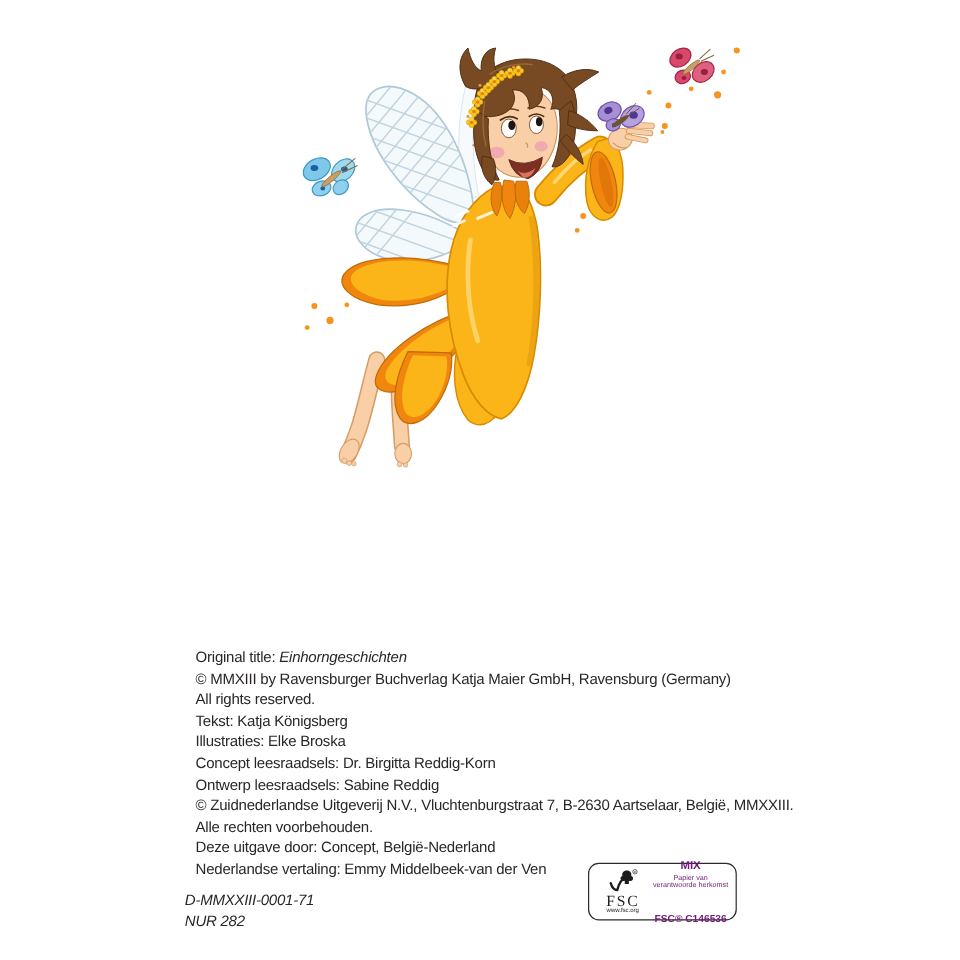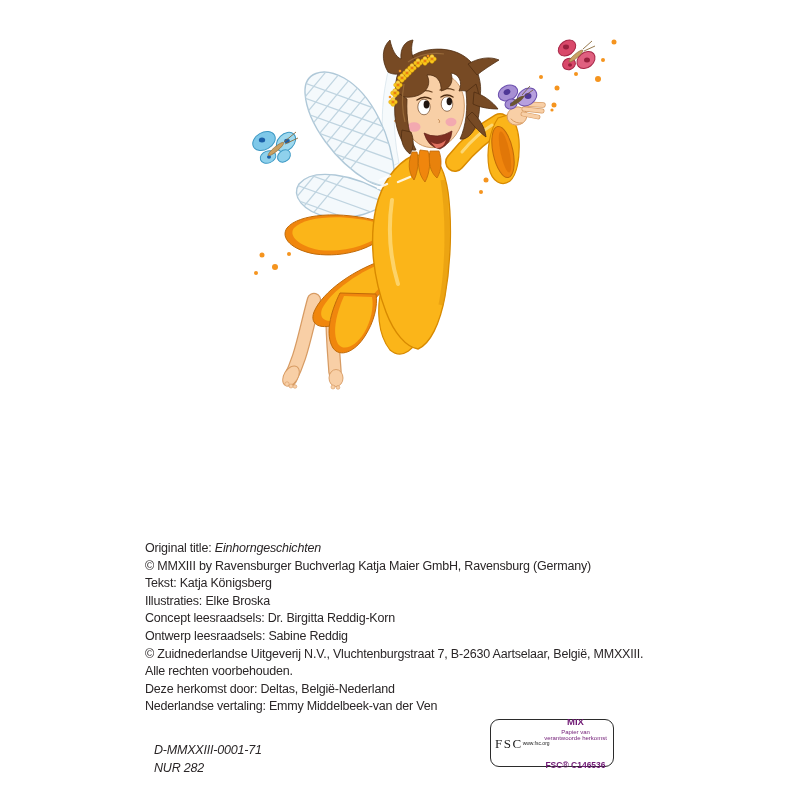--- a/index.html
+++ b/index.html
@@ -4,38 +4,38 @@
 <style>
   html,body { margin:0; padding:0; }
   body {
     width:800px; height:800px; background:#ffffff; position:relative; overflow:hidden;
     font-family:"Liberation Sans", sans-serif; color:#2a2627;
   }
   .illustration { position:absolute; left:0; top:0; }
 
   
   .colophon {
-    position:absolute; left:145px; top:540px;
+    position:absolute; left:163px; top:540px;
     font-size:12.5px; line-height:17.6px; letter-spacing:-0.2px; white-space:nowrap;
   }
   .colophon p { margin:0; }
   .it { font-style:italic; }
   .codes {
     position:absolute; left:154px; top:742px;
     font-size:12.5px; line-height:17.8px; letter-spacing:-0.2px;
   }
   .codes p { margin:0;font-style:italic; }
 
   
   .fsc {
     position:absolute; left:490px; top:719px; width:124px; height:48px;
     border:1.6px solid #2b2b2b; border-radius:9px; background:#fff;
     display:flex; align-items:center; box-sizing:border-box;
   }
-  .fsc-left { width:48px; display:flex; flex-direction:row; align-items:center; padding-left:4px; }
+  .fsc-left { width:48px; display:flex; flex-direction:column; align-items:center; padding-left:4px; }
   .fsc-acronym { font-family:"Liberation Serif", serif; font-size:13px; line-height:11px; letter-spacing:1.5px; color:#1c1c1c; }
   .fsc-url { font-size:5px; line-height:6px; color:#1c1c1c; }
   .fsc-right { flex:1; text-align:center; padding-right:5px; color:#701a75; }
   .fsc-grade { font-weight:bold; font-size:9.5px; line-height:10px; margin-bottom:2px; }
   .fsc-sub { font-size:6px; line-height:6.5px; }
   .fsc-license { font-weight:bold; font-size:8.5px; line-height:9px; margin-top:19px; }
 
   
   .fy { fill:var(--dress_yellow,#FBB519); }
   .fo { fill:var(--dress_orange,#F0860D); }
@@ -247,27 +247,28 @@
     <ellipse cx="528" cy="96" rx="3.5" ry="3" fill="var(--butterfly_purple_dark,#4F3796)"></ellipse>
     <ellipse cx="512" cy="104" rx="2" ry="1.8" fill="var(--butterfly_purple_dark,#4F3796)"></ellipse>
     <ellipse cx="517" cy="101" rx="8.5" ry="2.2" transform="rotate(-35 517 101)" fill="#6B5530"></ellipse>
     <path d="M 522,95 L 530,86 M 523,97 L 533,90" stroke="#6B5530" stroke-width="0.8" fill="none"></path>
   </g>
 </svg>
 
 <div class="colophon">
   <p><span>Original title: </span><span class="it">Einhorngeschichten</span></p>
   <p>© MMXIII by Ravensburger Buchverlag Katja Maier GmbH, Ravensburg (Germany)</p>
+  <p>All rights reserved.</p>
   <p>Tekst: Katja Königsberg</p>
   <p>Illustraties: Elke Broska</p>
   <p>Concept leesraadsels: Dr. Birgitta Reddig-Korn</p>
   <p>Ontwerp leesraadsels: Sabine Reddig</p>
   <p>© Zuidnederlandse Uitgeverij N.V., Vluchtenburgstraat 7, B-2630 Aartselaar, België, MMXXIII.</p>
   <p>Alle rechten voorbehouden.</p>
-  <p>Deze herkomst door: Deltas, België-Nederland</p>
+  <p>Deze uitgave door: Concept, België-Nederland</p>
   <p>Nederlandse vertaling: Emmy Middelbeek-van der Ven</p>
 </div>
 
 <div class="codes">
   <p>D-MMXXIII-0001-71</p>
   <p>NUR 282</p>
 </div>
 
 <div class="fsc">
   <div class="fsc-left">

